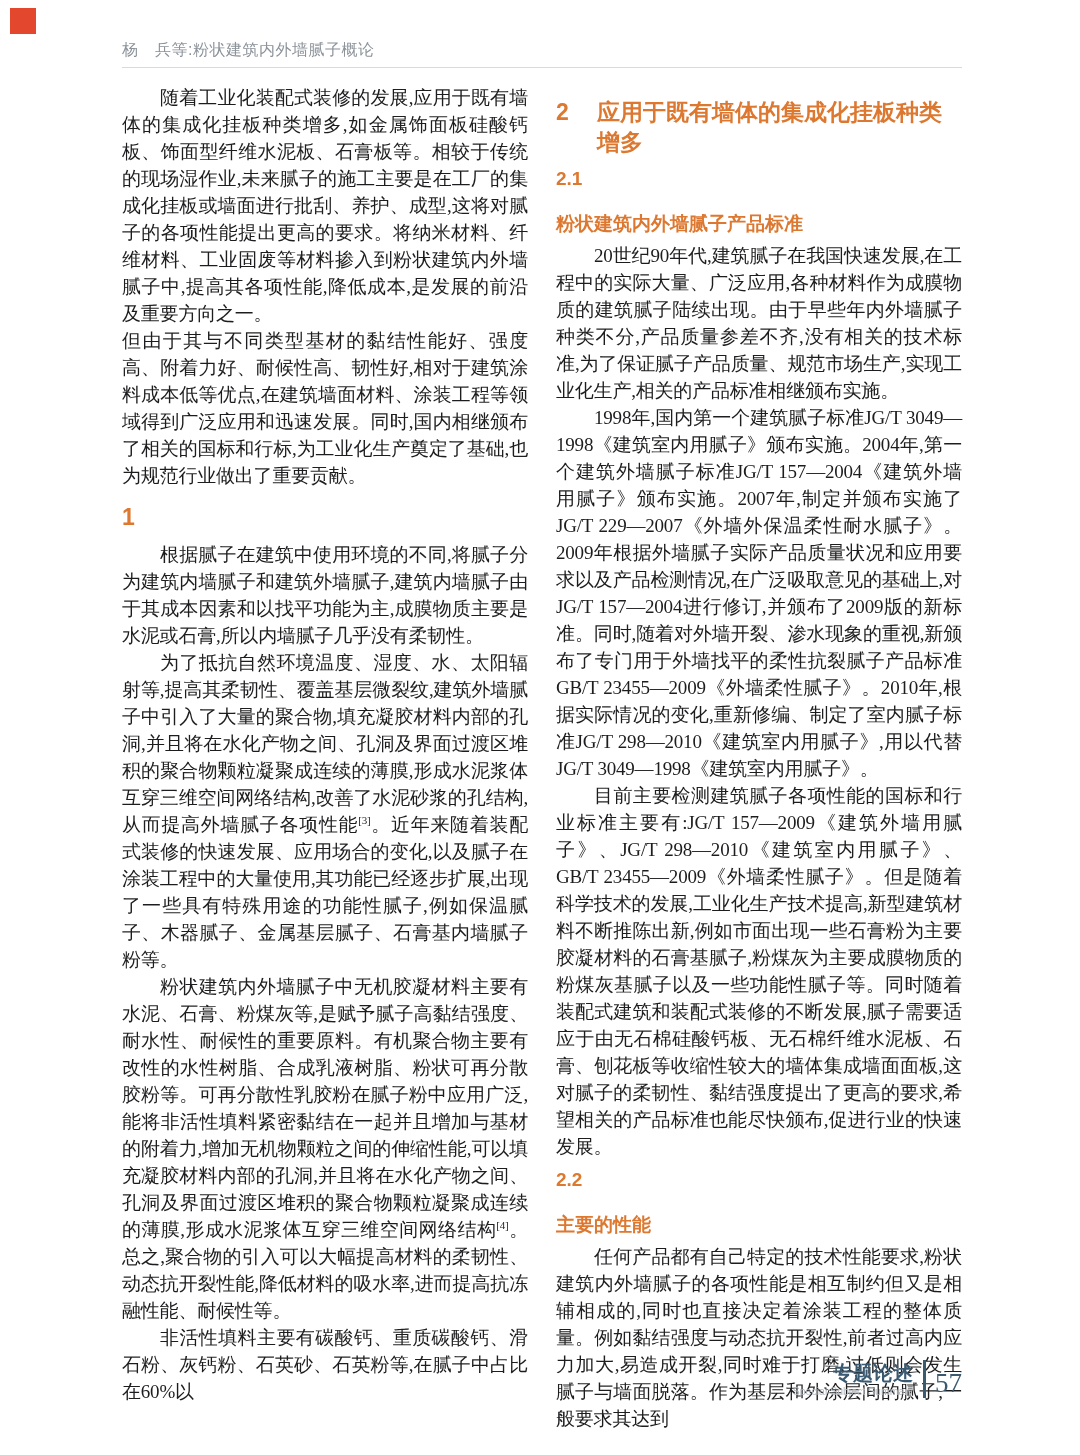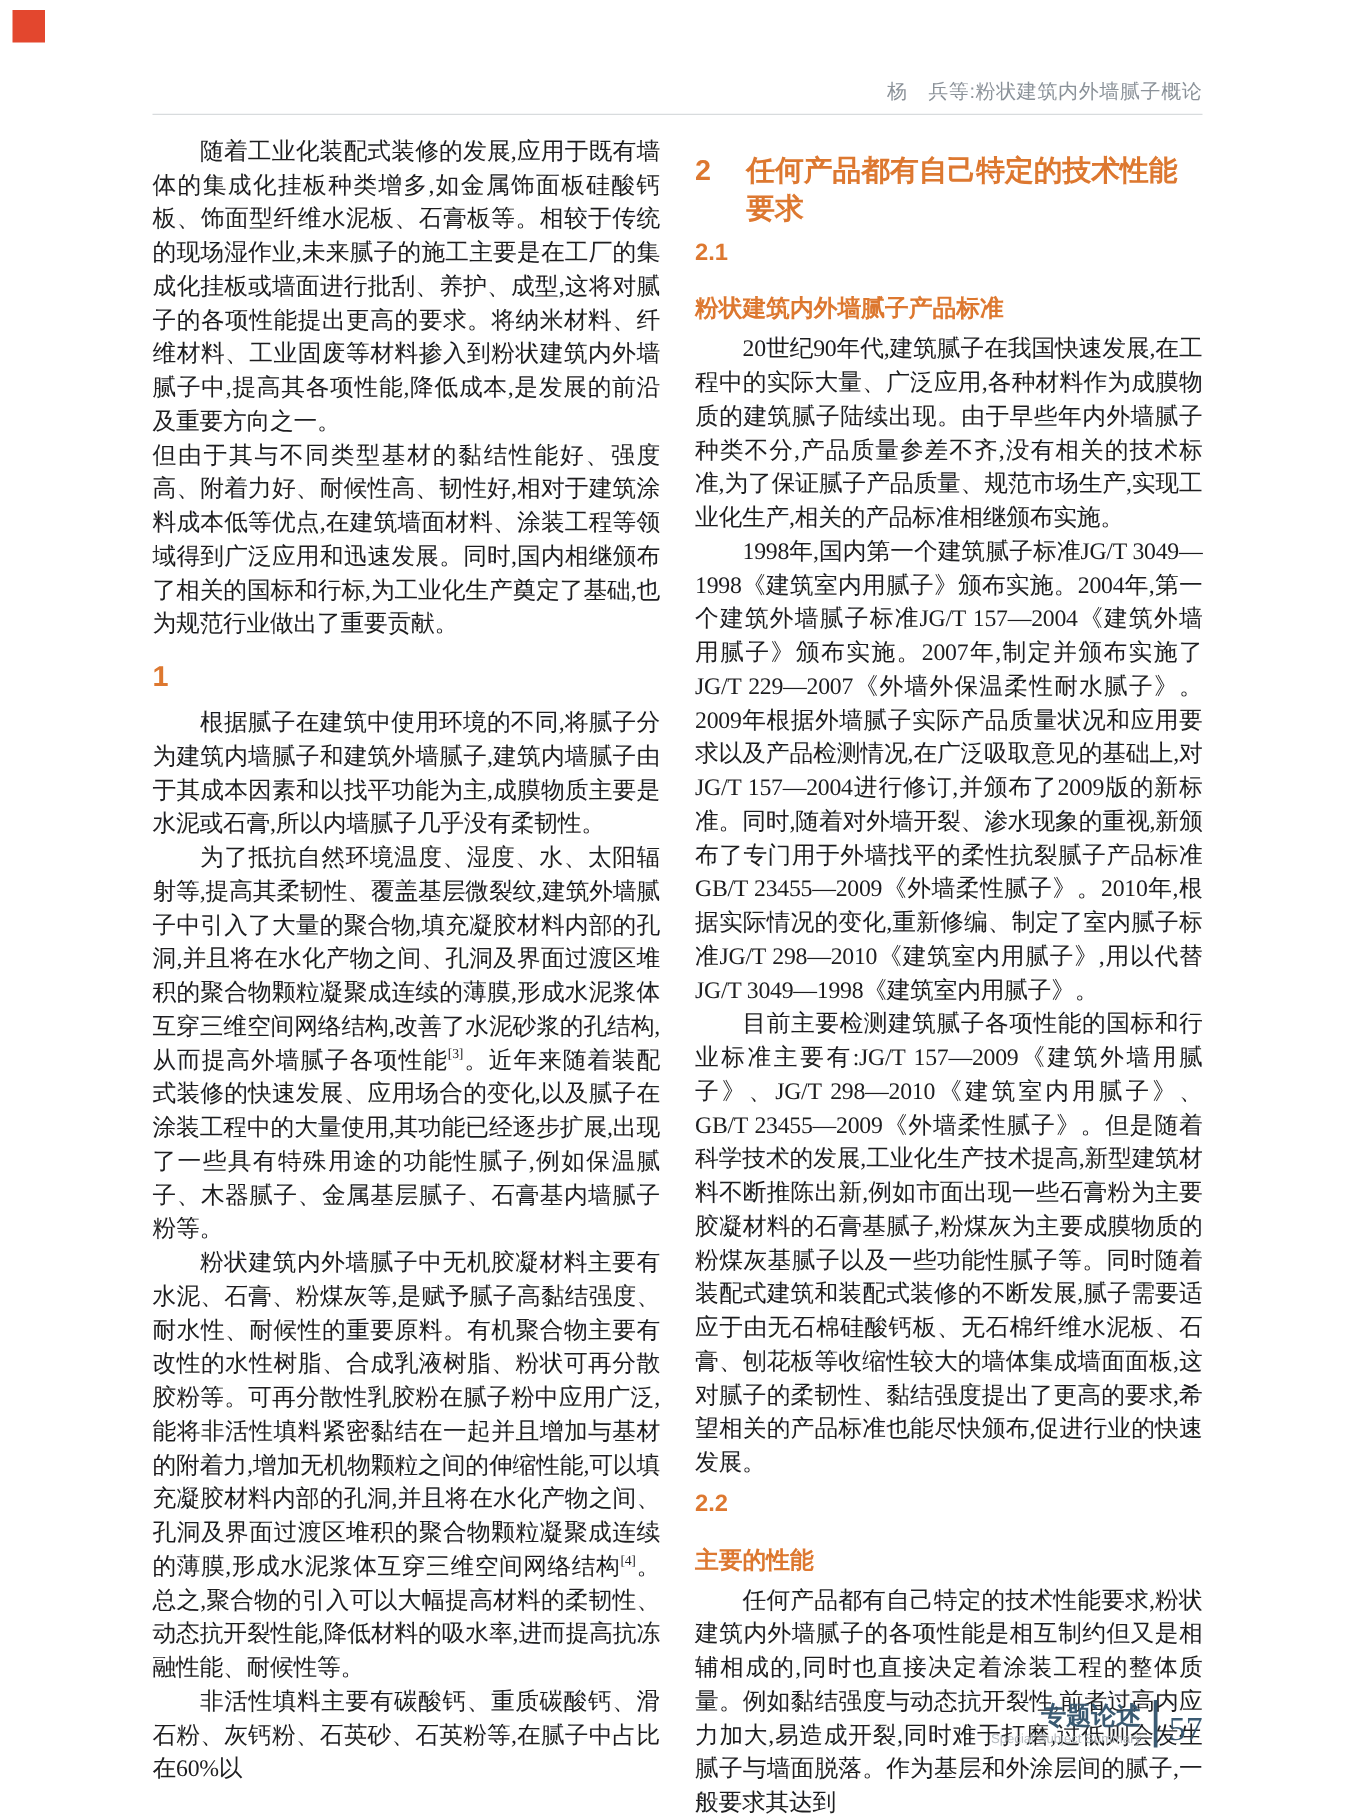--- a/index.html
+++ b/index.html
@@ -17,22 +17,22 @@
   }
   .red-marker {
     position: absolute;
     left: 10px;
     top: 8px;
     width: 26px;
     height: 26px;
     background: var(--marker-red, #e3472e);
   }
   .running-header {
-    padding-top: 64px;
-    text-align: right;
+    padding-top: 40px;
+    text-align: left;
     font-family: "Liberation Sans", "DejaVu Sans", sans-serif;
     font-size: 16px;
     line-height: 19px;
     color: var(--header-gray, #8b9299);
     letter-spacing: 0.5px;
   }
   .header-rule {
     margin-top: 8px;
     height: 1px;
     background: var(--rule-gray, #d8dbdd);
@@ -134,21 +134,21 @@
           <span class="num">1</span>
         </div>
         <p class="para indent"><span>根据腻子在建筑中使用环境的不同,将腻子分为建筑内墙腻子和建筑外墙腻子,建筑内墙腻子由于其成本因素和以找平功能为主,成膜物质主要是水泥或石膏,所以内墙腻子几乎没有柔韧性。</span></p>
         <p class="para indent"><span>为了抵抗自然环境温度、湿度、水、太阳辐射等,提高其柔韧性、覆盖基层微裂纹,建筑外墙腻子中引入了大量的聚合物,填充凝胶材料内部的孔洞,并且将在水化产物之间、孔洞及界面过渡区堆积的聚合物颗粒凝聚成连续的薄膜,形成水泥浆体互穿三维空间网络结构,改善了水泥砂浆的孔结构,从而提高外墙腻子各项性能</span><sup>[3]</sup><span>。近年来随着装配式装修的快速发展、应用场合的变化,以及腻子在涂装工程中的大量使用,其功能已经逐步扩展,出现了一些具有特殊用途的功能性腻子,例如保温腻子、木器腻子、金属基层腻子、石膏基内墙腻子粉等。</span></p>
         <p class="para indent"><span>粉状建筑内外墙腻子中无机胶凝材料主要有水泥、石膏、粉煤灰等,是赋予腻子高黏结强度、耐水性、耐候性的重要原料。有机聚合物主要有改性的水性树脂、合成乳液树脂、粉状可再分散胶粉等。可再分散性乳胶粉在腻子粉中应用广泛,能将非活性填料紧密黏结在一起并且增加与基材的附着力,增加无机物颗粒之间的伸缩性能,可以填充凝胶材料内部的孔洞,并且将在水化产物之间、孔洞及界面过渡区堆积的聚合物颗粒凝聚成连续的薄膜,形成水泥浆体互穿三维空间网络结构</span><sup>[4]</sup><span>。总之,聚合物的引入可以大幅提高材料的柔韧性、动态抗开裂性能,降低材料的吸水率,进而提高抗冻融性能、耐候性等。</span></p>
         <p class="para indent"><span>非活性填料主要有碳酸钙、重质碳酸钙、滑石粉、灰钙粉、石英砂、石英粉等,在腻子中占比在60%以</span></p>
       </div>
     <div class="col" id="col-right">
         <div class="heading">
           <span class="num">2</span>
-          <span class="txt">任何产品都有自己特定的技术性能要求</span>
+          <span class="txt">应用于既有墙体的集成化挂板种类增多</span>
         </div>
         <div class="subheading">
           <span class="num">2.1</span>
           <span class="txt">粉状建筑内外墙腻子产品标准</span>
         </div>
         <p class="para indent"><span>20世纪90年代,建筑腻子在我国快速发展,在工程中的实际大量、广泛应用,各种材料作为成膜物质的建筑腻子陆续出现。由于早些年内外墙腻子种类不分,产品质量参差不齐,没有相关的技术标准,为了保证腻子产品质量、规范市场生产,实现工业化生产,相关的产品标准相继颁布实施。</span></p>
         <p class="para indent"><span>1998年,国内第一个建筑腻子标准JG/T 3049—1998《建筑室内用腻子》颁布实施。2004年,第一个建筑外墙腻子标准JG/T 157—2004《建筑外墙用腻子》颁布实施。2007年,制定并颁布实施了JG/T 229—2007《外墙外保温柔性耐水腻子》。2009年根据外墙腻子实际产品质量状况和应用要求以及产品检测情况,在广泛吸取意见的基础上,对JG/T 157—2004进行修订,并颁布了2009版的新标准。同时,随着对外墙开裂、渗水现象的重视,新颁布了专门用于外墙找平的柔性抗裂腻子产品标准GB/T 23455—2009《外墙柔性腻子》。2010年,根据实际情况的变化,重新修编、制定了室内腻子标准JG/T 298—2010《建筑室内用腻子》,用以代替JG/T 3049—1998《建筑室内用腻子》。</span></p>
         <p class="para indent"><span>目前主要检测建筑腻子各项性能的国标和行业标准主要有:JG/T 157—2009《建筑外墙用腻子》、JG/T 298—2010《建筑室内用腻子》、GB/T 23455—2009《外墙柔性腻子》。但是随着科学技术的发展,工业化生产技术提高,新型建筑材料不断推陈出新,例如市面出现一些石膏粉为主要胶凝材料的石膏基腻子,粉煤灰为主要成膜物质的粉煤灰基腻子以及一些功能性腻子等。同时随着装配式建筑和装配式装修的不断发展,腻子需要适应于由无石棉硅酸钙板、无石棉纤维水泥板、石膏、刨花板等收缩性较大的墙体集成墙面面板,这对腻子的柔韧性、黏结强度提出了更高的要求,希望相关的产品标准也能尽快颁布,促进行业的快速发展。</span></p>
         <div class="subheading">
           <span class="num">2.2</span>

